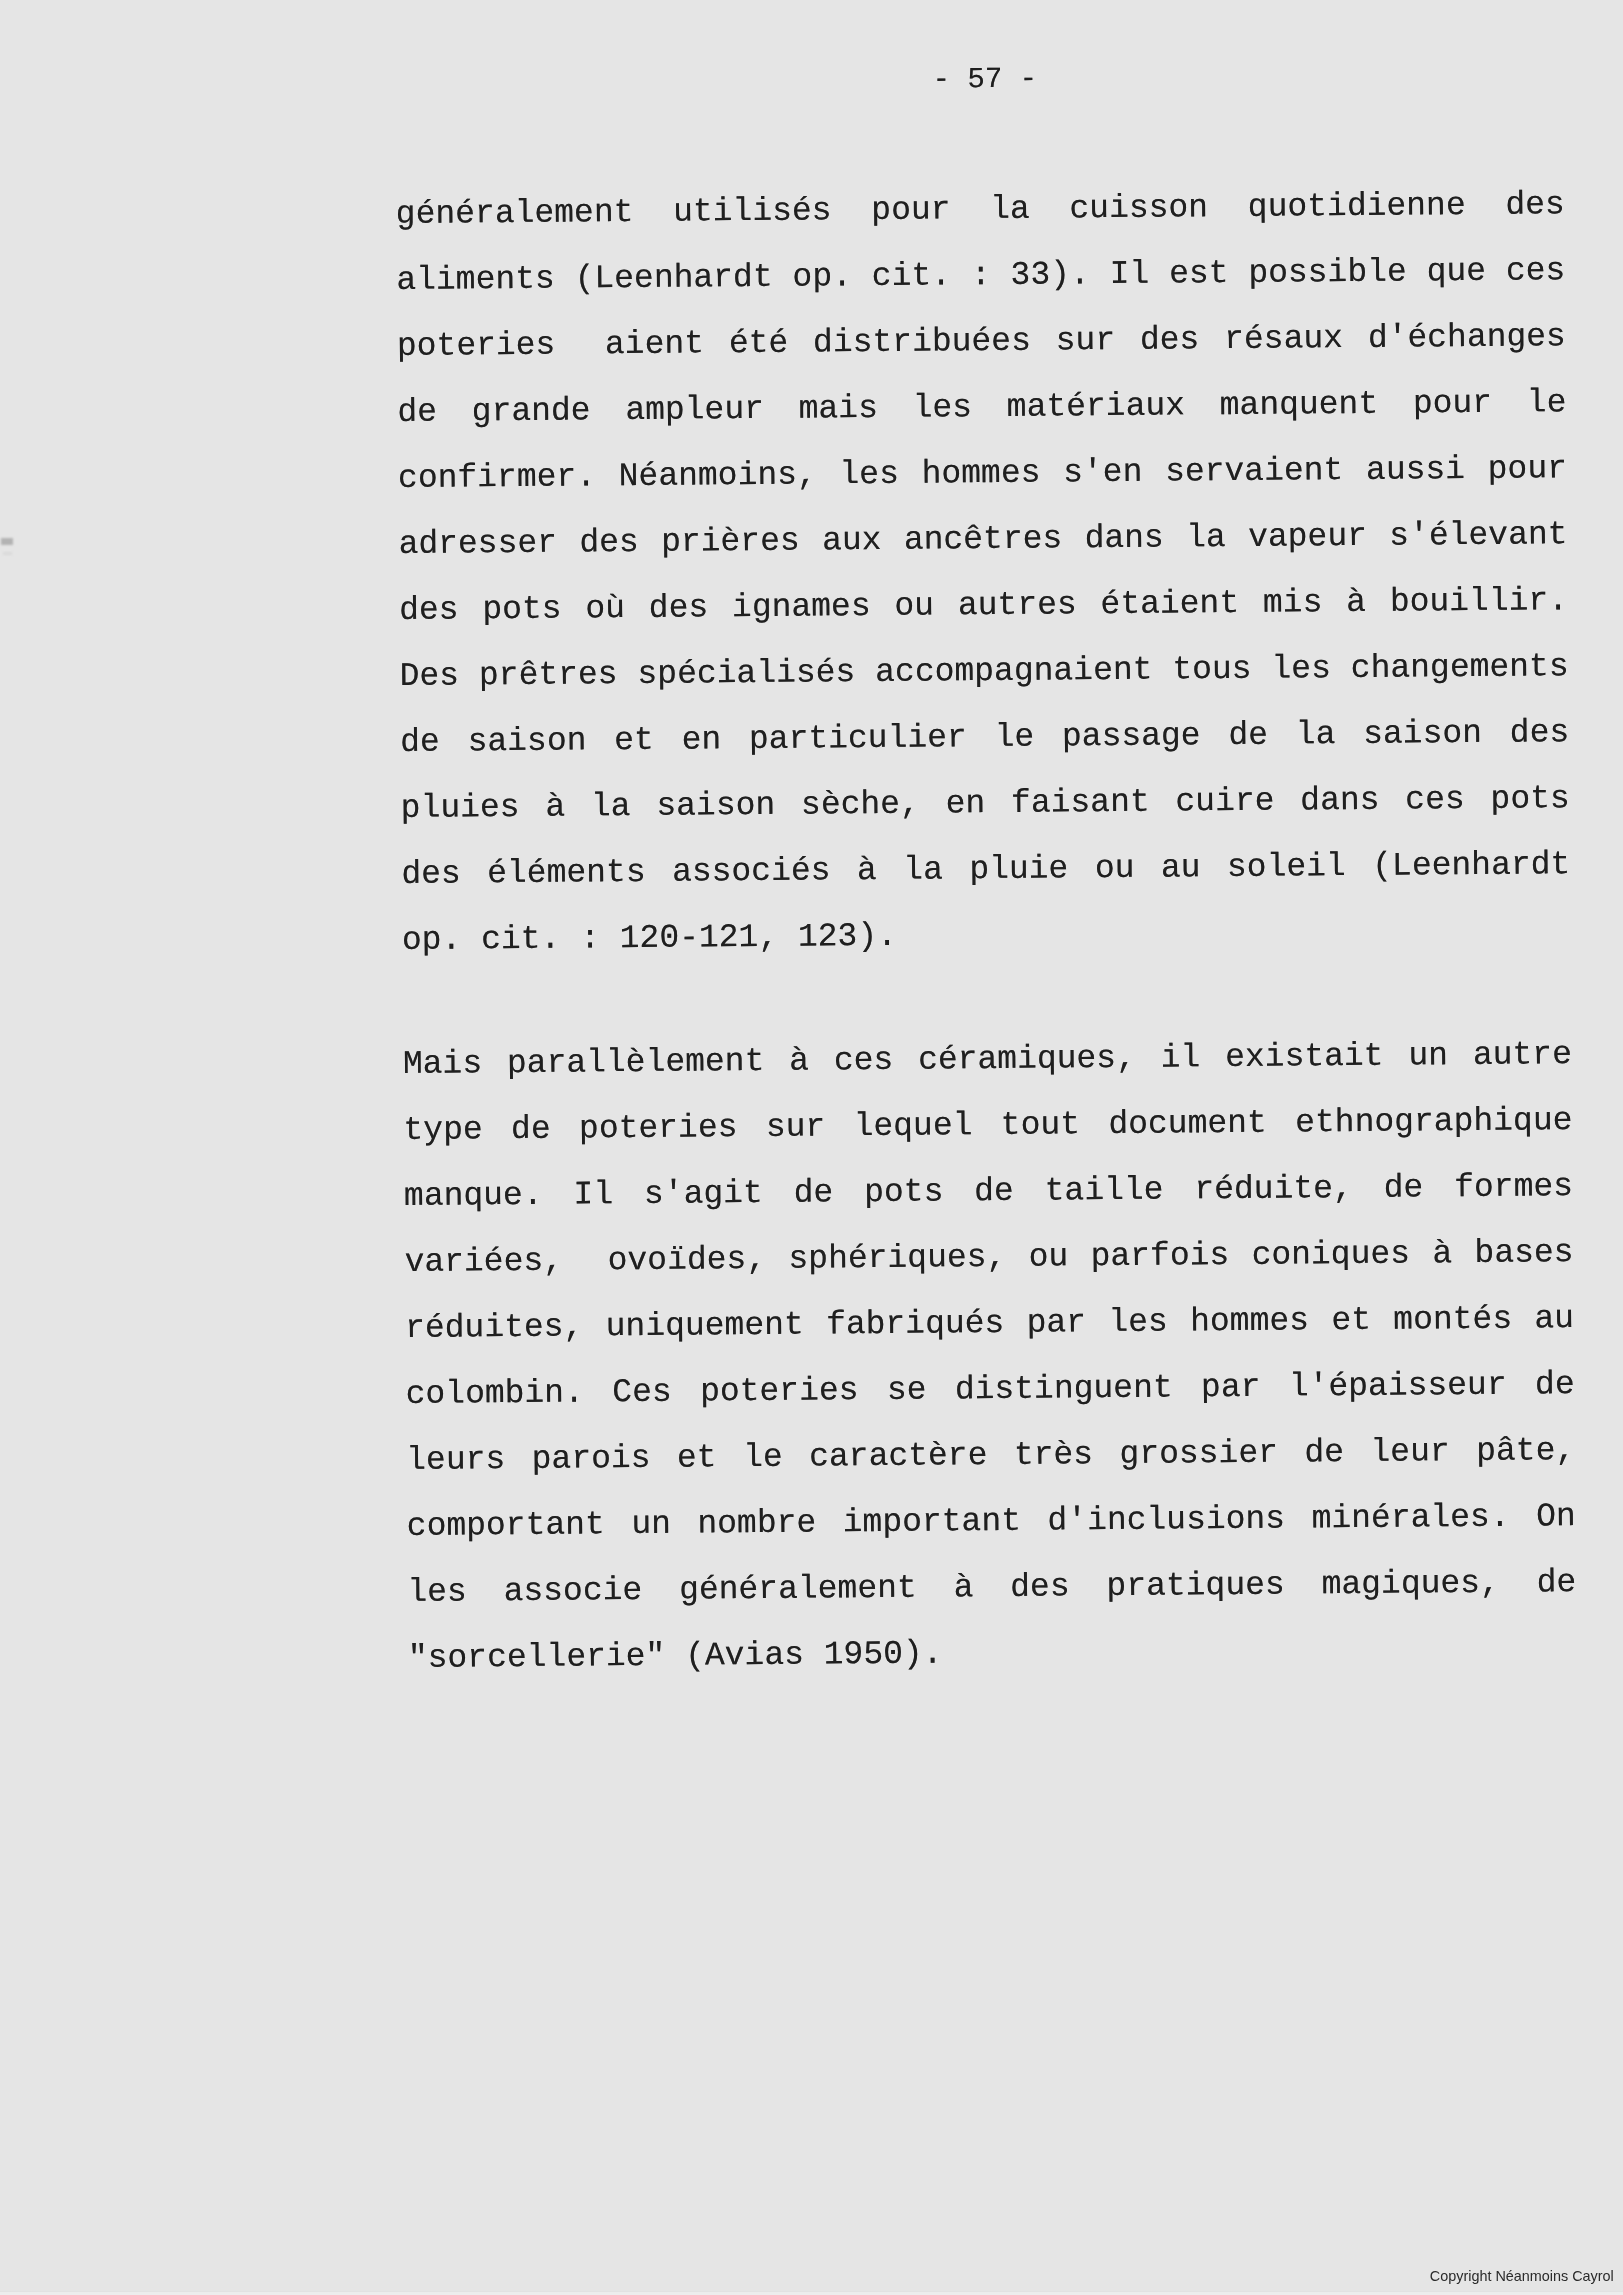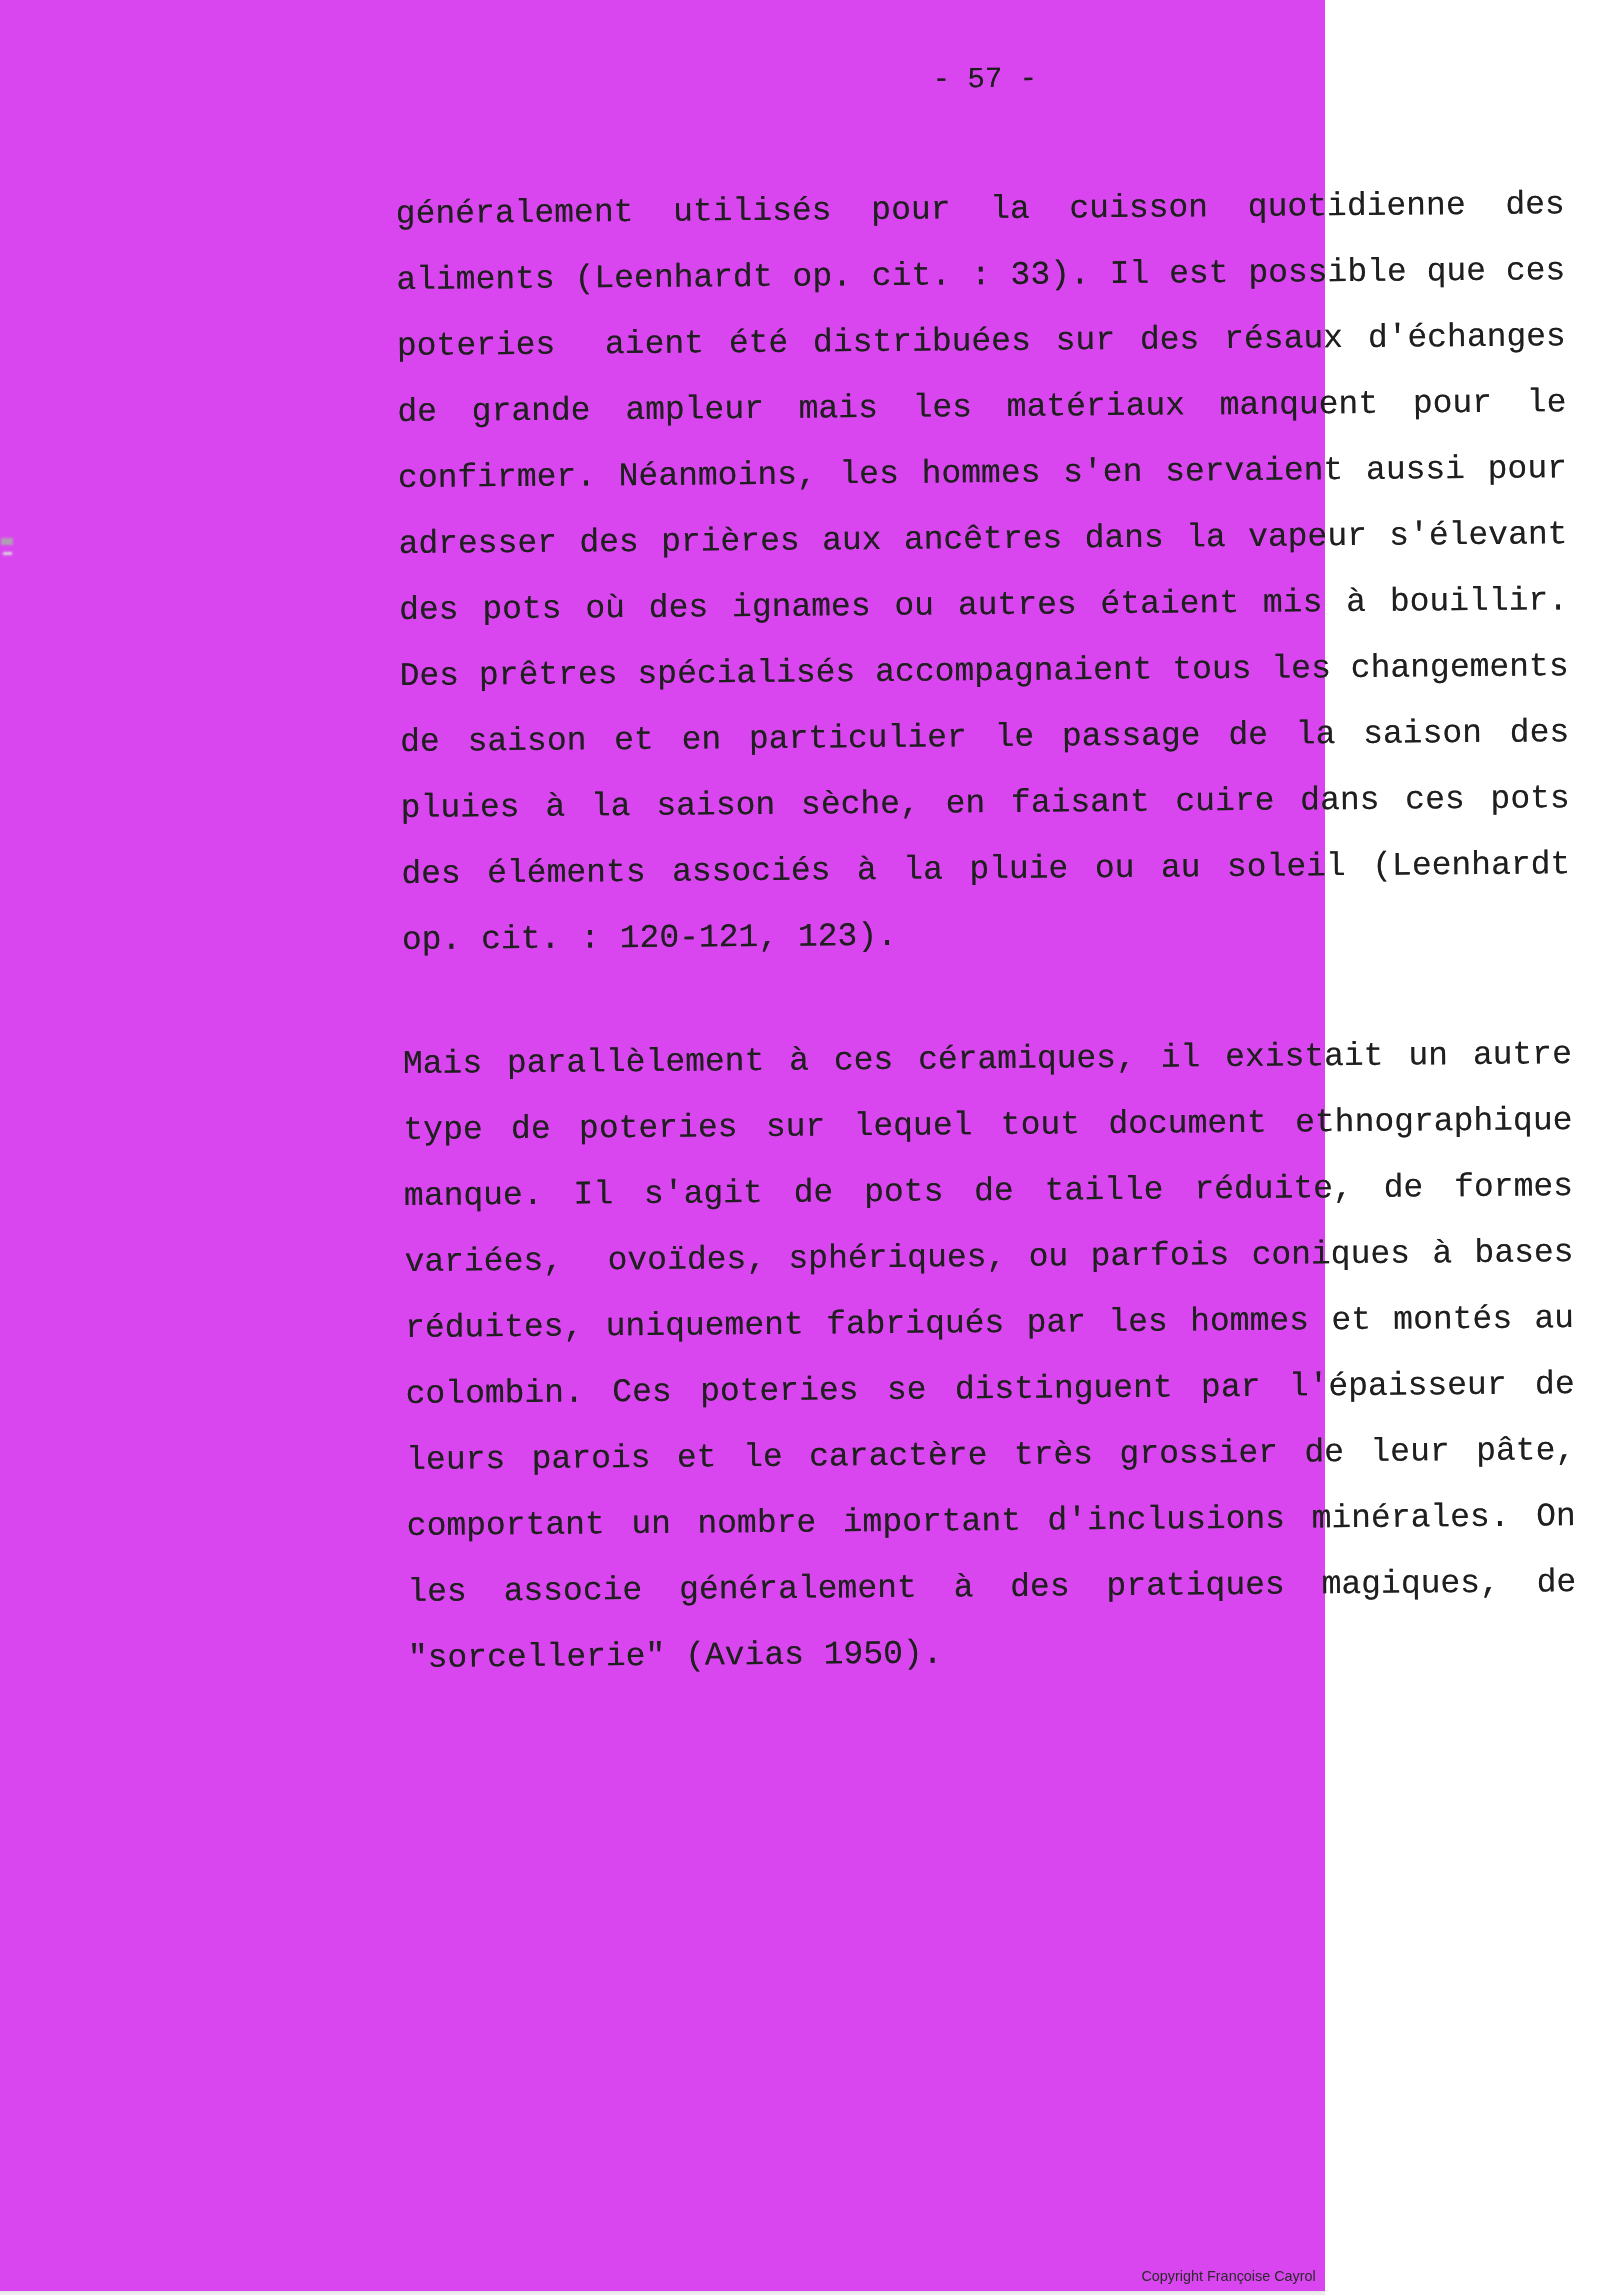--- a/index.html
+++ b/index.html
@@ -10,23 +10,23 @@
   body {
     position: relative;
     width: 1623px;
     height: 2295px;
     overflow: hidden;
     font-family: "Liberation Mono", monospace;
   }
   .page {
     position: absolute;
     left: 0; top: 0;
-    width: 1325px;
+    width: 1623px;
     height: 2295px;
-    background: #d946ef;
+    background: #e5e5e5;
   }
   
   .scan-tilt {
     position: absolute;
     left: 0; top: 0;
     width: 1623px;
     height: 2295px;
     transform: rotate(-0.48deg);
     transform-origin: 403px 1075px;
   }
@@ -135,18 +135,18 @@
       <div class="ln">comportant un nombre important d'inclusions minérales. On</div>
       <div class="ln">les associe généralement à des pratiques magiques, de</div>
       <div class="ln last">"sorcellerie" (Avias 1950).</div>
     </div>
 
   </div>
 
   <div class="smudge-a"></div>
   <div class="smudge-b"></div>
 
-  <div class="copyright">Copyright Françoise Cayrol</div>
+  <div class="copyright">Copyright Néanmoins Cayrol</div>
 
   <div class="scan-edge"></div>
 
 </div>
 
 
 </body></html>

